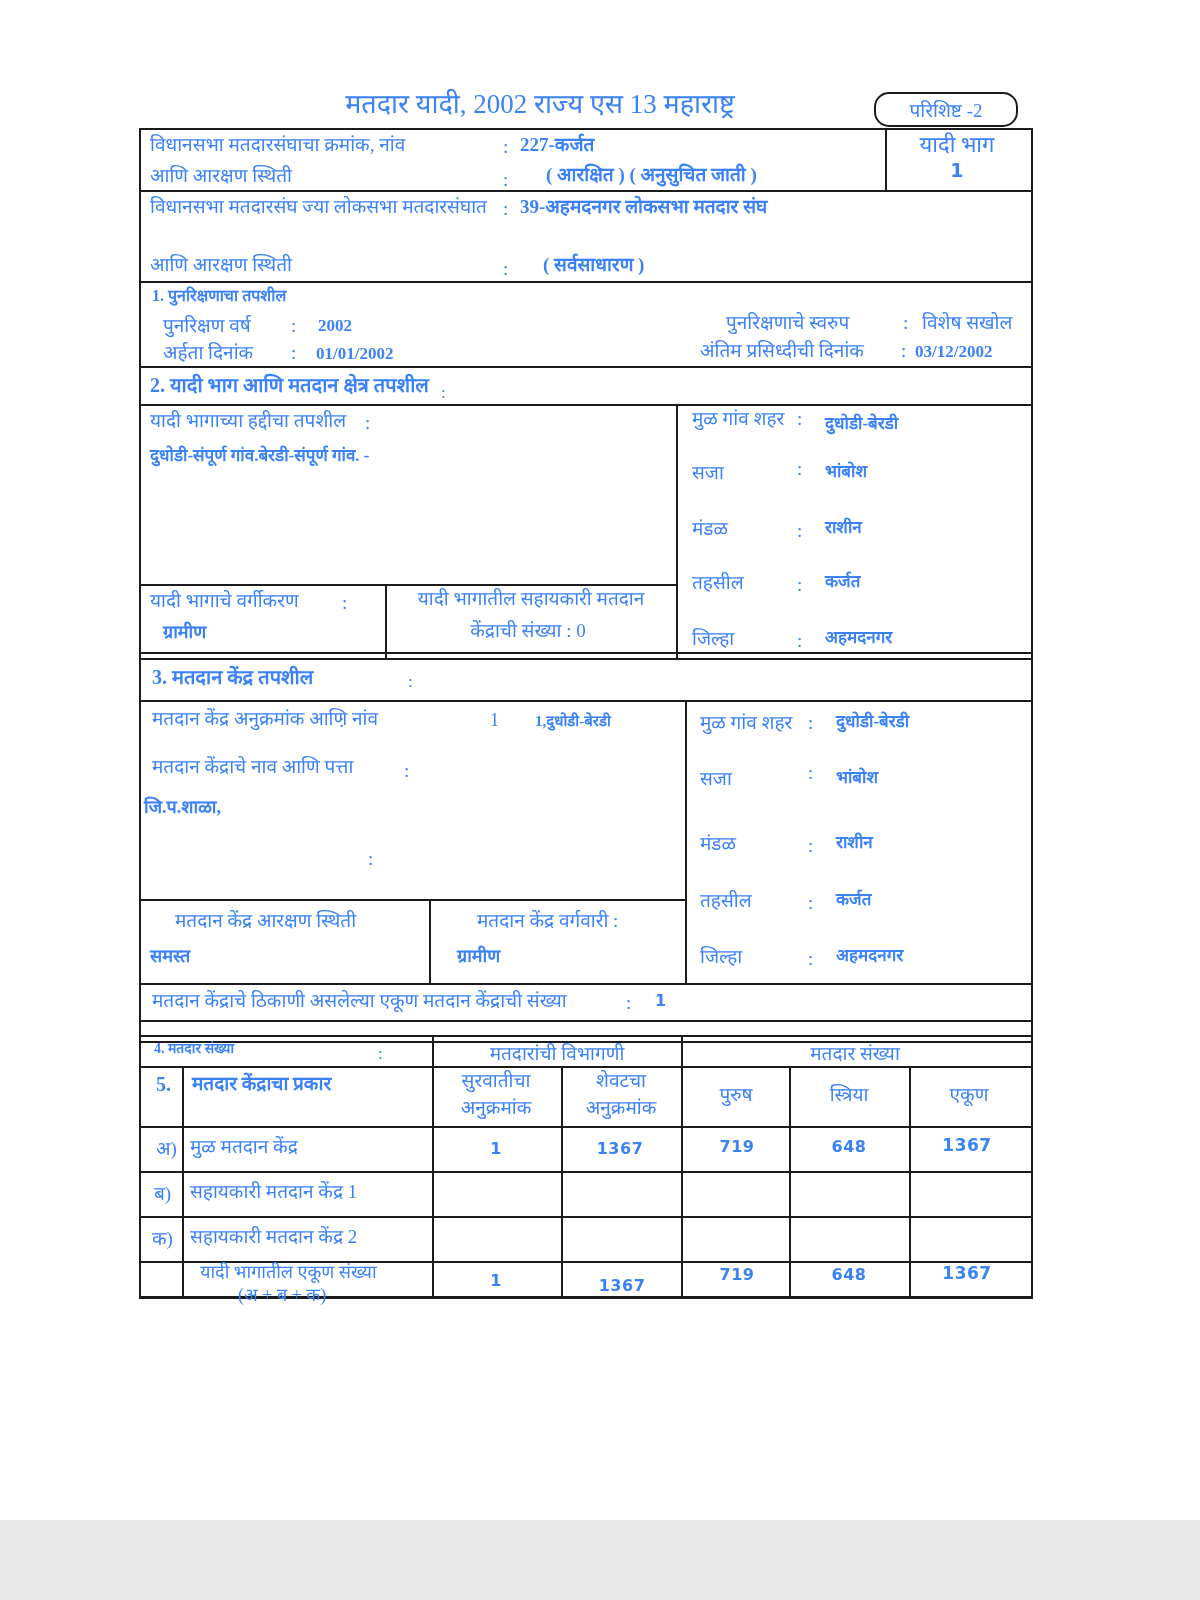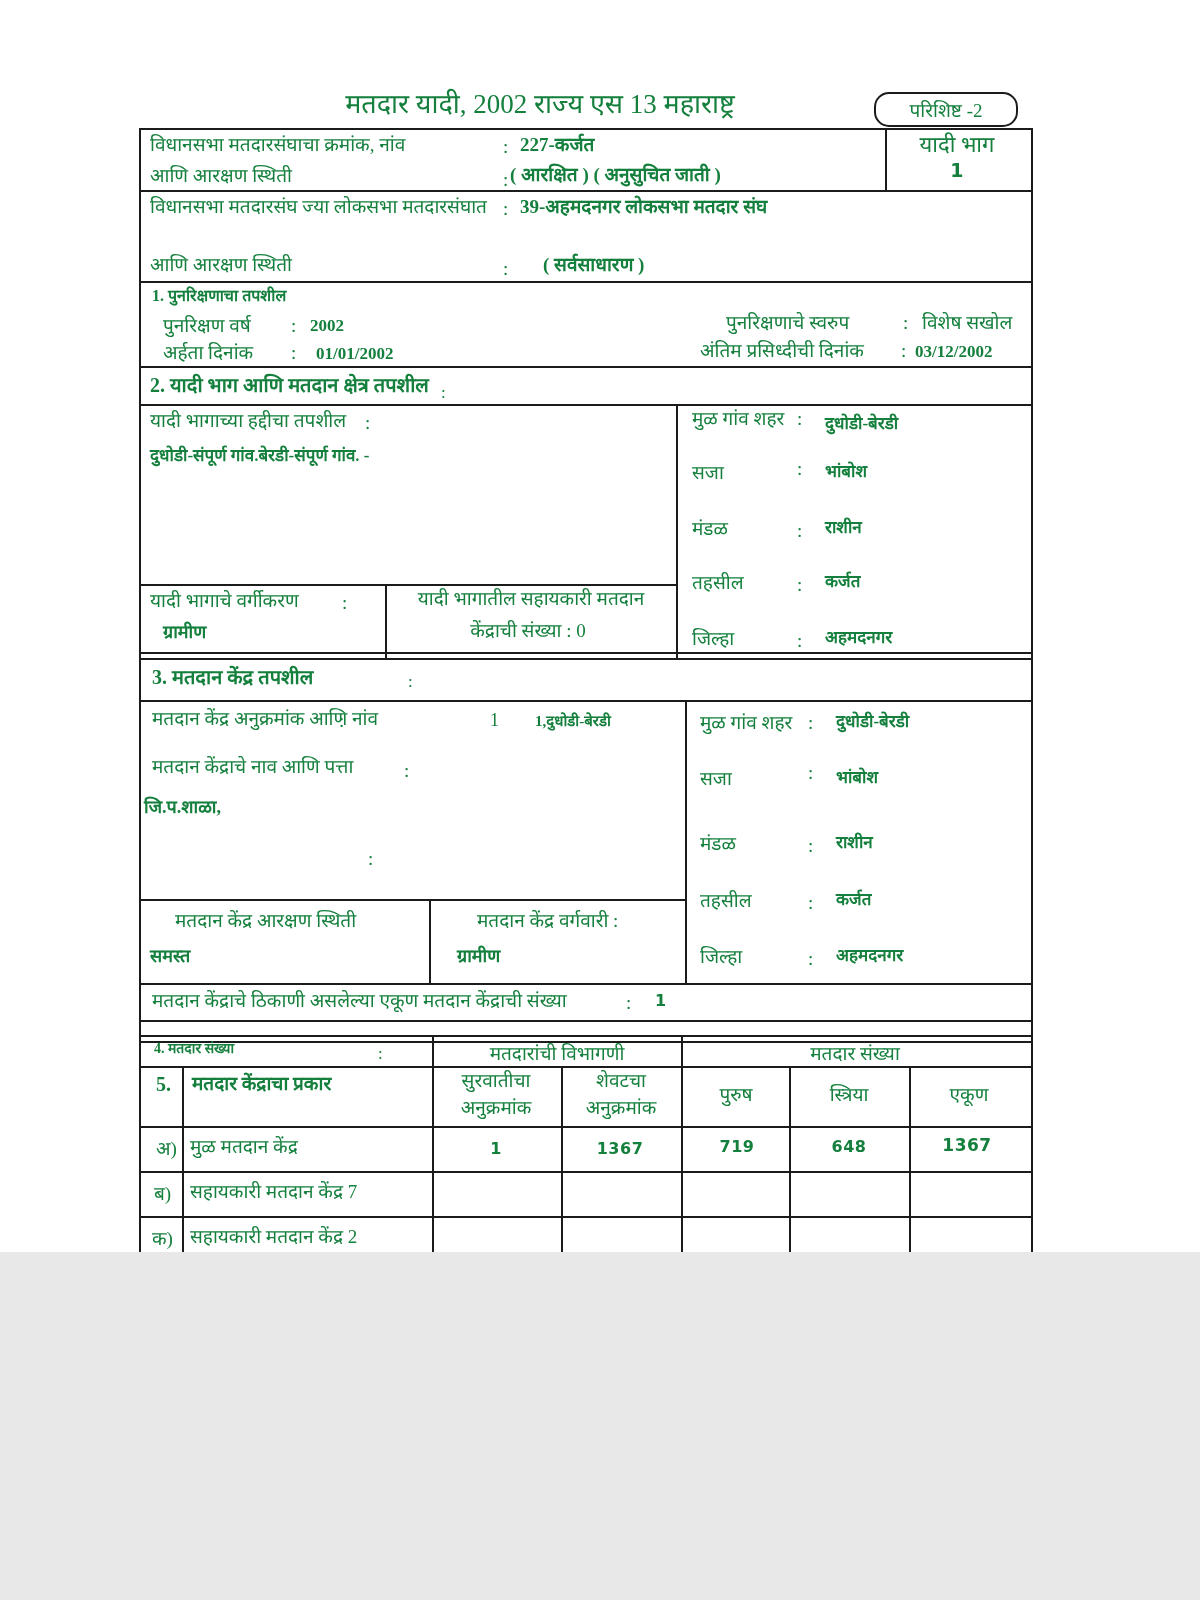--- a/index.html
+++ b/index.html
@@ -1,17 +1,17 @@
 <!DOCTYPE html>
 <html><head>
 <meta charset="utf-8">
 <style>
   html,body{margin:0;padding:0;background:#e8e8e8;}
-  .page{position:relative;width:1200px;height:1252px;background:#ffffff;margin:0 auto;
-        font-family:"Liberation Serif","DejaVu Serif",serif;color:#15803d;overflow:hidden;}
+  .page{position:relative;width:1200px;height:1520px;background:#ffffff;margin:0 auto;
+        font-family:"Liberation Serif","DejaVu Serif",serif;color:#3b82f6;overflow:hidden;}
   .ln{position:absolute;background:#1b1b1b;}
   .t{position:absolute;white-space:nowrap;font-size:19px;line-height:1.15;}
   .b{font-weight:bold;}
   .c{transform:translateX(-50%);}
   .sm{font-size:17px;}
   .xs{font-size:15px;}
   .num{font-family:"DejaVu Sans",sans-serif;font-weight:bold;font-size:16px;letter-spacing:.5px;}
   .badge{position:absolute;left:874px;top:92px;width:140px;height:31px;border:2px solid #1b1b1b;
          border-radius:15px;display:flex;align-items:center;justify-content:center;font-size:19px;}
   .title{position:absolute;left:540px;top:84px;transform:translateX(-50%);font-size:27px;}
@@ -58,35 +58,35 @@
   <div class="ln" style="left:182px;top:1066px;width:2px;height:232px"></div>
   <div class="ln" style="left:561px;top:1066px;width:2px;height:232px"></div>
   <div class="ln" style="left:789px;top:1066px;width:2px;height:232px"></div>
   <div class="ln" style="left:909px;top:1066px;width:2px;height:232px"></div>
 
   <div class="t" style="left:150px;top:134px">विधानसभा मतदारसंघाचा क्रमांक, नांव</div>
   <div class="t" style="left:503px;top:136px">:</div>
   <div class="t b" style="left:520px;top:134px">227-कर्जत</div>
   <div class="t" style="left:150px;top:165px">आणि आरक्षण स्थिती</div>
   <div class="t" style="left:503px;top:169px">:</div>
-  <div class="t b" style="left:510px;top:164px">( आरक्षित ) ( अनुसुचित जाती )</div>
+  <div class="t b" style="left:546px;top:164px">( आरक्षित ) ( अनुसुचित जाती )</div>
   <div class="t c" style="left:957px;top:132px;font-size:22px">यादी भाग</div>
   <div class="t c num" style="left:957px;top:160px;font-size:19px">1</div>
 
   <div class="t" style="left:150px;top:196px">विधानसभा मतदारसंघ ज्या लोकसभा मतदारसंघात</div>
   <div class="t" style="left:503px;top:198px">:</div>
   <div class="t b" style="left:520px;top:196px">39-अहमदनगर  लोकसभा मतदार संघ</div>
   <div class="t" style="left:150px;top:254px">आणि आरक्षण स्थिती</div>
   <div class="t" style="left:503px;top:258px">:</div>
   <div class="t b" style="left:543px;top:254px">( सर्वसाधारण )</div>
 
   <div class="t b" style="left:152px;top:287px;font-size:16px">1. पुनरिक्षणाचा तपशील</div>
   <div class="t" style="left:163px;top:315px">पुनरिक्षण वर्ष</div>
   <div class="t" style="left:291px;top:315px">:</div>
-  <div class="t b sm" style="left:310px;top:316px">2002</div>
+  <div class="t b sm" style="left:318px;top:316px">2002</div>
   <div class="t" style="left:726px;top:312px">पुनरिक्षणाचे स्वरुप</div>
   <div class="t" style="left:903px;top:312px">:</div>
   <div class="t" style="left:922px;top:312px">विशेष  सखोल</div>
   <div class="t" style="left:163px;top:342px">अर्हता दिनांक</div>
   <div class="t" style="left:291px;top:342px">:</div>
   <div class="t b sm" style="left:316px;top:344px">01/01/2002</div>
   <div class="t" style="left:700px;top:340px">अंतिम प्रसिध्दीची दिनांक</div>
   <div class="t" style="left:901px;top:340px">:</div>
   <div class="t b sm" style="left:915px;top:342px">03/12/2002</div>
 
@@ -169,21 +169,21 @@
 
   <div class="t" style="left:156px;top:1138px">अ)</div>
   <div class="t" style="left:190px;top:1136px">मुळ मतदान केंद्र</div>
   <div class="t c num" style="left:496px;top:1140px">1</div>
   <div class="t c num" style="left:620px;top:1140px">1367</div>
   <div class="t c num" style="left:737px;top:1138px">719</div>
   <div class="t c num" style="left:849px;top:1138px">648</div>
   <div class="t c num" style="left:967px;top:1136px;font-size:17px">1367</div>
 
   <div class="t" style="left:154px;top:1183px">ब)</div>
-  <div class="t" style="left:190px;top:1181px">सहायकारी मतदान केंद्र 7</div>
+  <div class="t" style="left:190px;top:1181px">सहायकारी मतदान केंद्र 1</div>
 
   <div class="t" style="left:152px;top:1228px">क)</div>
   <div class="t" style="left:190px;top:1226px">सहायकारी मतदान केंद्र 2</div>
 
   <div class="t" style="left:200px;top:1262px;font-size:18px">यादी भागातील एकूण संख्या</div>
   <div class="t" style="left:238px;top:1285px;font-size:18px">(अ + ब + क)</div>
   <div class="t c num" style="left:496px;top:1272px">1</div>
   <div class="t c num" style="left:622px;top:1277px">1367</div>
   <div class="t c num" style="left:737px;top:1266px">719</div>
   <div class="t c num" style="left:849px;top:1266px">648</div>

